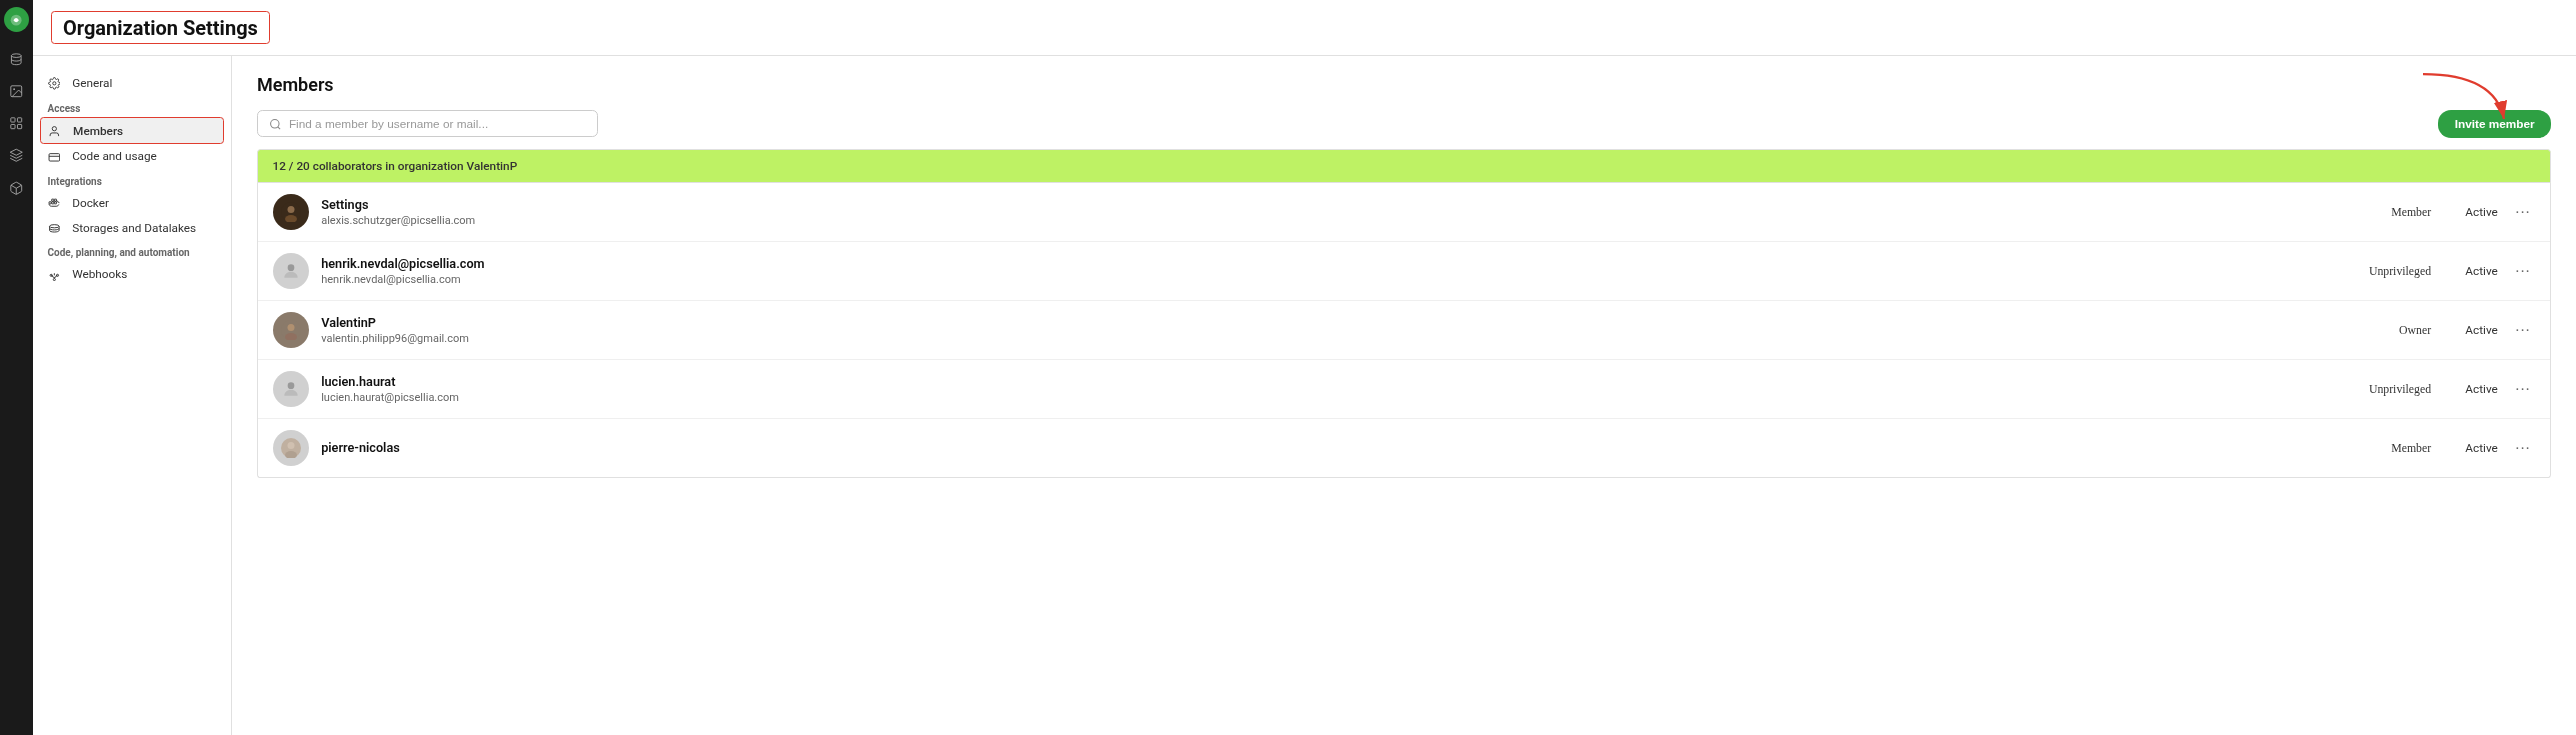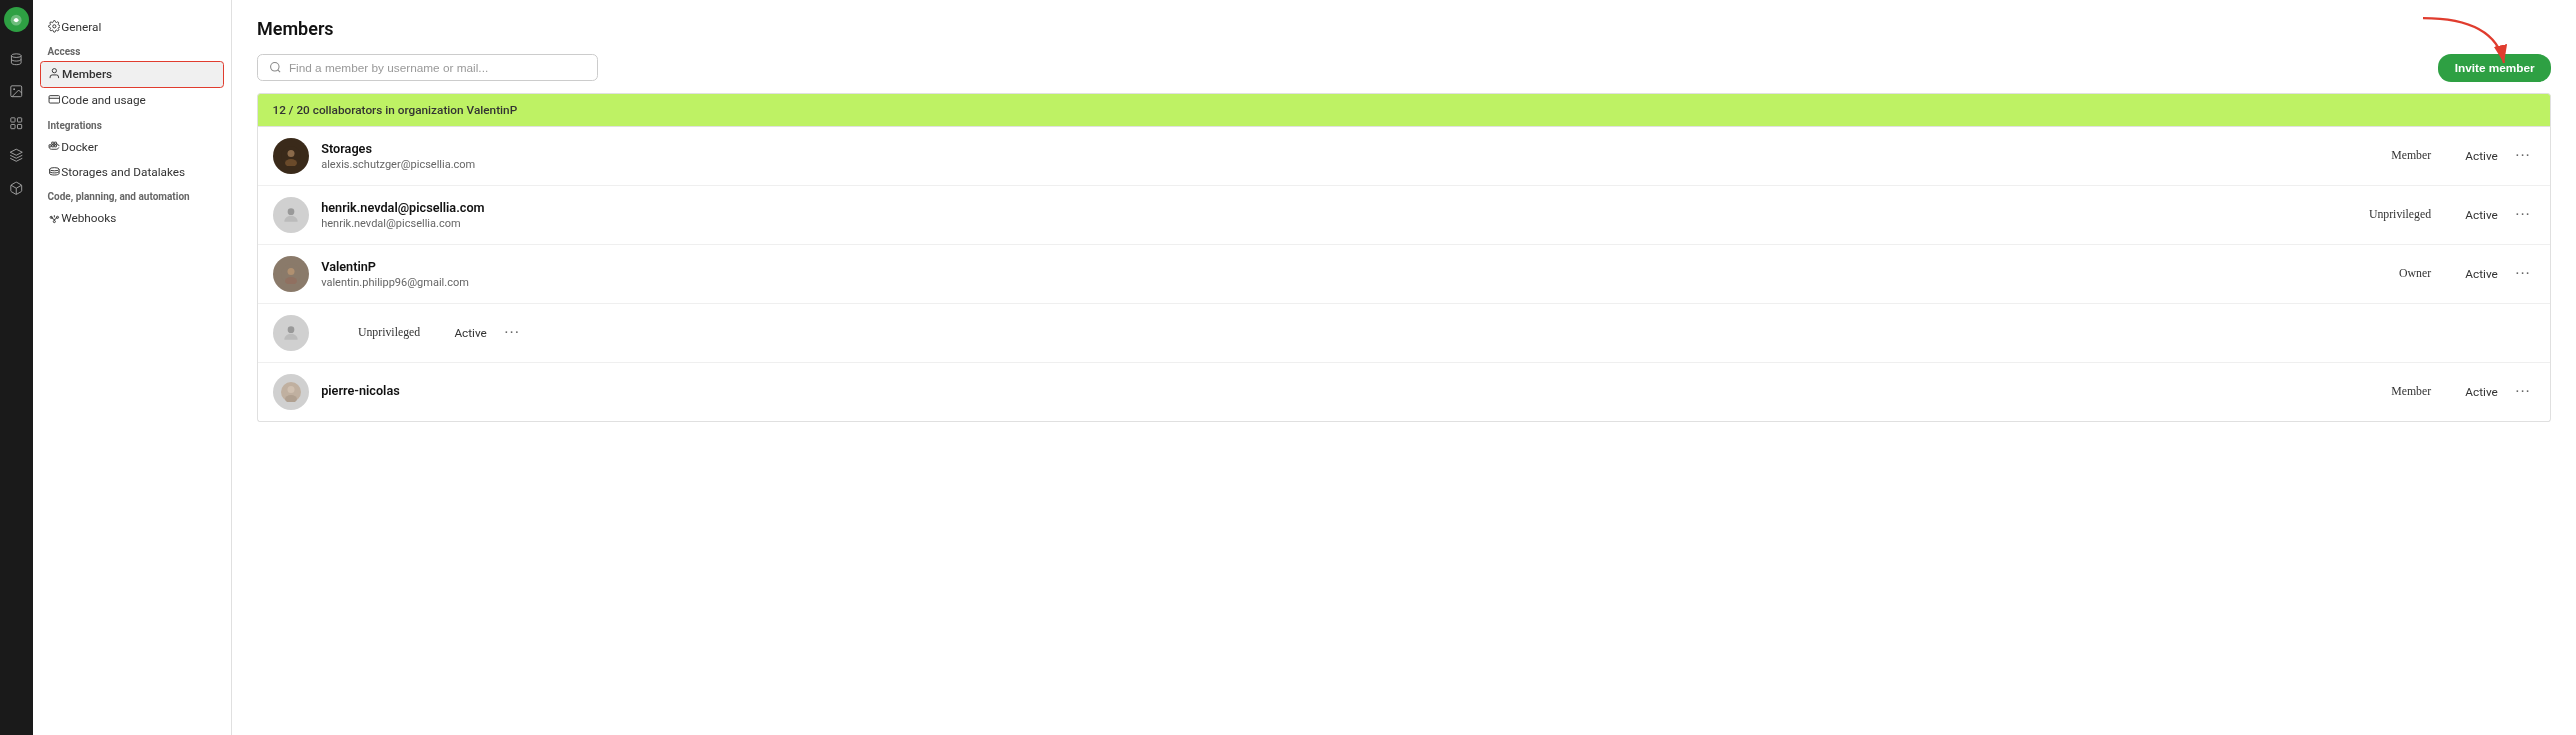--- a/index.html
+++ b/index.html
@@ -80,22 +80,22 @@
     }
     .settings-section-label {
       font-size: 10px;
       color: #666;
       font-weight: 700;
       padding: 7.2px 14.5px 3.6px;
       text-transform: none;
     }
     .settings-nav-item {
       display: flex;
-      align-items: flex-start;
-      gap: 1px;
+      align-items: flex-end;
+      gap: 12px;
       padding: 5.4px 14.5px;
       font-size: 11.8px;
       color: #333;
       cursor: pointer;
       border-radius: 0;
       position: relative;
     }
     .settings-nav-item.active {
       background: #f0f0f0;
       font-weight: 500;
@@ -263,20 +263,23 @@
   <div class="app-sidebar-icon">
     <svg viewBox="0 0 24 24">
         <path d="M21 16V8a2 2 0 00-1-1.73l-7-4a2 2 0 00-2 0l-7 4A2 2 0 003 8v8a2 2 0 001 1.73l7 4a2 2 0 002 0l7-4A2 2 0 0021 16z" stroke="#aaa" stroke-width="1.5" fill="none"></path>
         <path d="M3.27 6.96L12 12.01l8.73-5.05M12 22.08V12" stroke="#aaa" stroke-width="1.5" fill="none"></path>
       </svg>
   </div>
 </div>
 
 <div class="main-area">
 
+  <div class="top-header">
+    <div class="top-header-title">Organization Settings</div>
+  </div>
 
   <div class="content-layout">
 
     <div class="settings-sidebar">
       <div class="settings-nav-item">
         <svg viewBox="0 0 24 24">
             <circle cx="12" cy="12" r="3"></circle>
             <path d="M19.4 15a1.65 1.65 0 00.33 1.82l.06.06a2 2 0 010 2.83 2 2 0 01-2.83 0l-.06-.06a1.65 1.65 0 00-1.82-.33 1.65 1.65 0 00-1 1.51V21a2 2 0 01-4 0v-.09A1.65 1.65 0 009 19.4a1.65 1.65 0 00-1.82.33l-.06.06a2 2 0 01-2.83-2.83l.06-.06A1.65 1.65 0 004.68 15a1.65 1.65 0 00-1.51-1H3a2 2 0 010-4h.09A1.65 1.65 0 004.6 9a1.65 1.65 0 00-.33-1.82l-.06-.06a2 2 0 012.83-2.83l.06.06A1.65 1.65 0 009 4.68a1.65 1.65 0 001-1.51V3a2 2 0 014 0v.09a1.65 1.65 0 001 1.51 1.65 1.65 0 001.82-.33l.06-.06a2 2 0 012.83 2.83l-.06.06A1.65 1.65 0 0019.4 9a1.65 1.65 0 001.51 1H21a2 2 0 010 4h-.09a1.65 1.65 0 00-1.51 1z"></path>
           </svg>
         <span>General</span>
@@ -373,21 +376,21 @@
 
         <div class="member-row">
           <div class="member-avatar picsalex">
             <svg viewBox="0 0 40 40">
               <circle cx="20" cy="20" r="20" fill="#3a2a1a"></circle>
               <circle cx="20" cy="15" r="7" fill="#8a6a4a"></circle>
               <ellipse cx="20" cy="34" rx="12" ry="8" fill="#6a4a2a"></ellipse>
             </svg>
           </div>
           <div class="member-info">
-            <div class="member-name">Storages</div>
+            <div class="member-name">Settings</div>
             <div class="member-email">alexis.schutzger@picsellia.com</div>
           </div>
           <div class="member-role">Member</div>
           <div class="member-status">Active</div>
           <div class="member-actions">···</div>
         </div>
 
         <div class="member-row">
           <div class="member-avatar generic">
             <svg viewBox="0 0 24 24">
@@ -421,20 +424,24 @@
           <div class="member-actions">···</div>
         </div>
 
         <div class="member-row">
           <div class="member-avatar generic">
             <svg viewBox="0 0 24 24">
                 <circle cx="12" cy="8" r="4" fill="#999"></circle>
                 <path d="M4 20c0-4 3.6-7 8-7s8 3 8 7" fill="#bbb"></path>
               </svg>
           </div>
+          <div class="member-info">
+            <div class="member-name">lucien.haurat</div>
+            <div class="member-email">lucien.haurat@picsellia.com</div>
+          </div>
           <div class="member-role">Unprivileged</div>
           <div class="member-status">Active</div>
           <div class="member-actions">···</div>
         </div>
 
         <div class="member-row">
           <div class="member-avatar generic">
             <svg viewBox="0 0 40 40">
               <circle cx="20" cy="20" r="20" fill="#c0b0a0"></circle>
               <circle cx="20" cy="15" r="7" fill="#d0c0b0"></circle>

